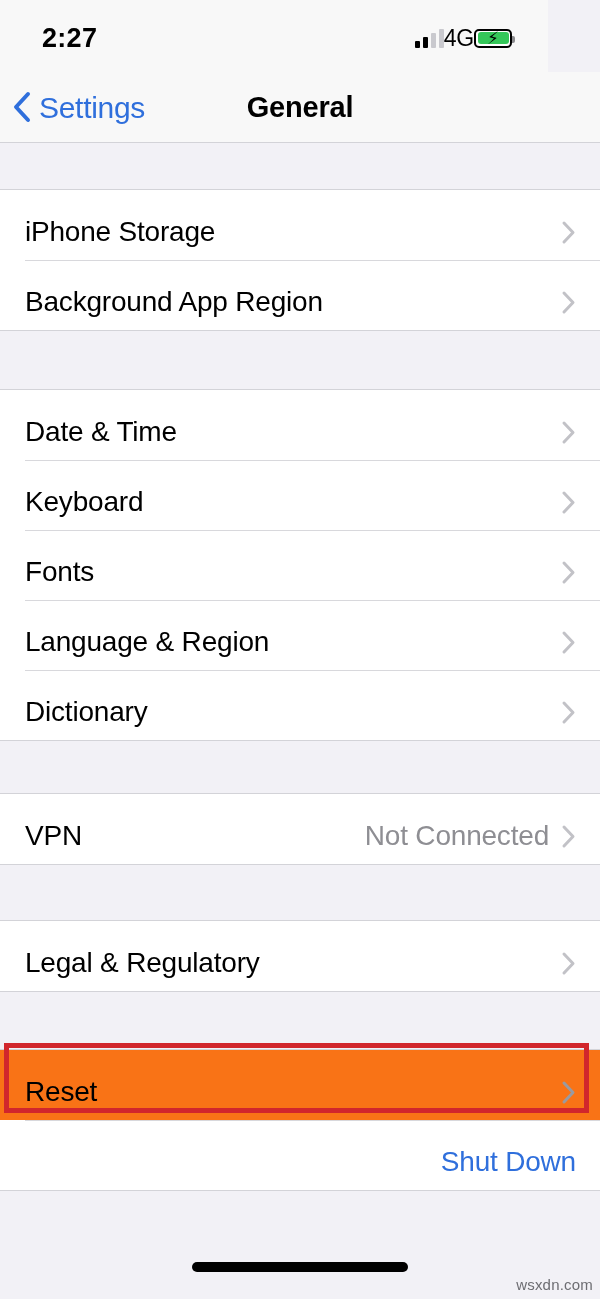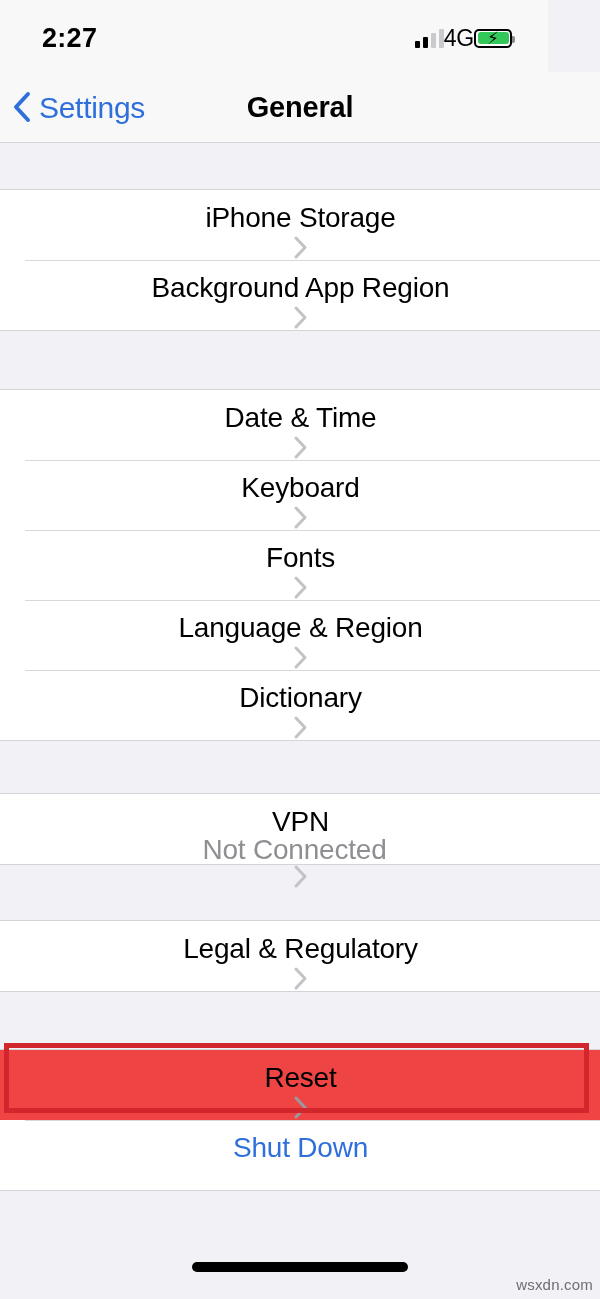--- a/index.html
+++ b/index.html
@@ -170,21 +170,20 @@
   }
   .row {
     position: relative;
     height: 70px;
     display: flex;
     align-items: center;
     padding: 14px 24px 0 25px;
     box-sizing: border-box;
     background: #ffffff;
     cursor: pointer;
-    flex-direction: column;
   }
   .row + .row::before {
     content: "";
     position: absolute;
     left: 25px; right: 0; top: 0;
     height: 1px;
     background: #d8d8dc;
   }
   .row-label {
     font-size: 28px;
@@ -203,25 +202,25 @@
     white-space: nowrap;
   }
   .chev {
     width: 15px;
     height: 25px;
     flex: none;
     display: block;
   }
 
   .row.highlighted {
-    background: #ef4444;
+    background: #f97316;
   }
   .row.highlighted::before { display: none; }
   .row.link .row-label { color: #2f6fdc; }
-  .row.link { justify-content: flex-start; }
+  .row.link { justify-content: flex-start; text-align: right; }
 
   .redbox {
     position: absolute;
     left: 4px;
     top: 1043px;
     width: 585px;
     height: 70px;
     border: 5px solid #d1262c;
     box-sizing: border-box;
     pointer-events: none;

